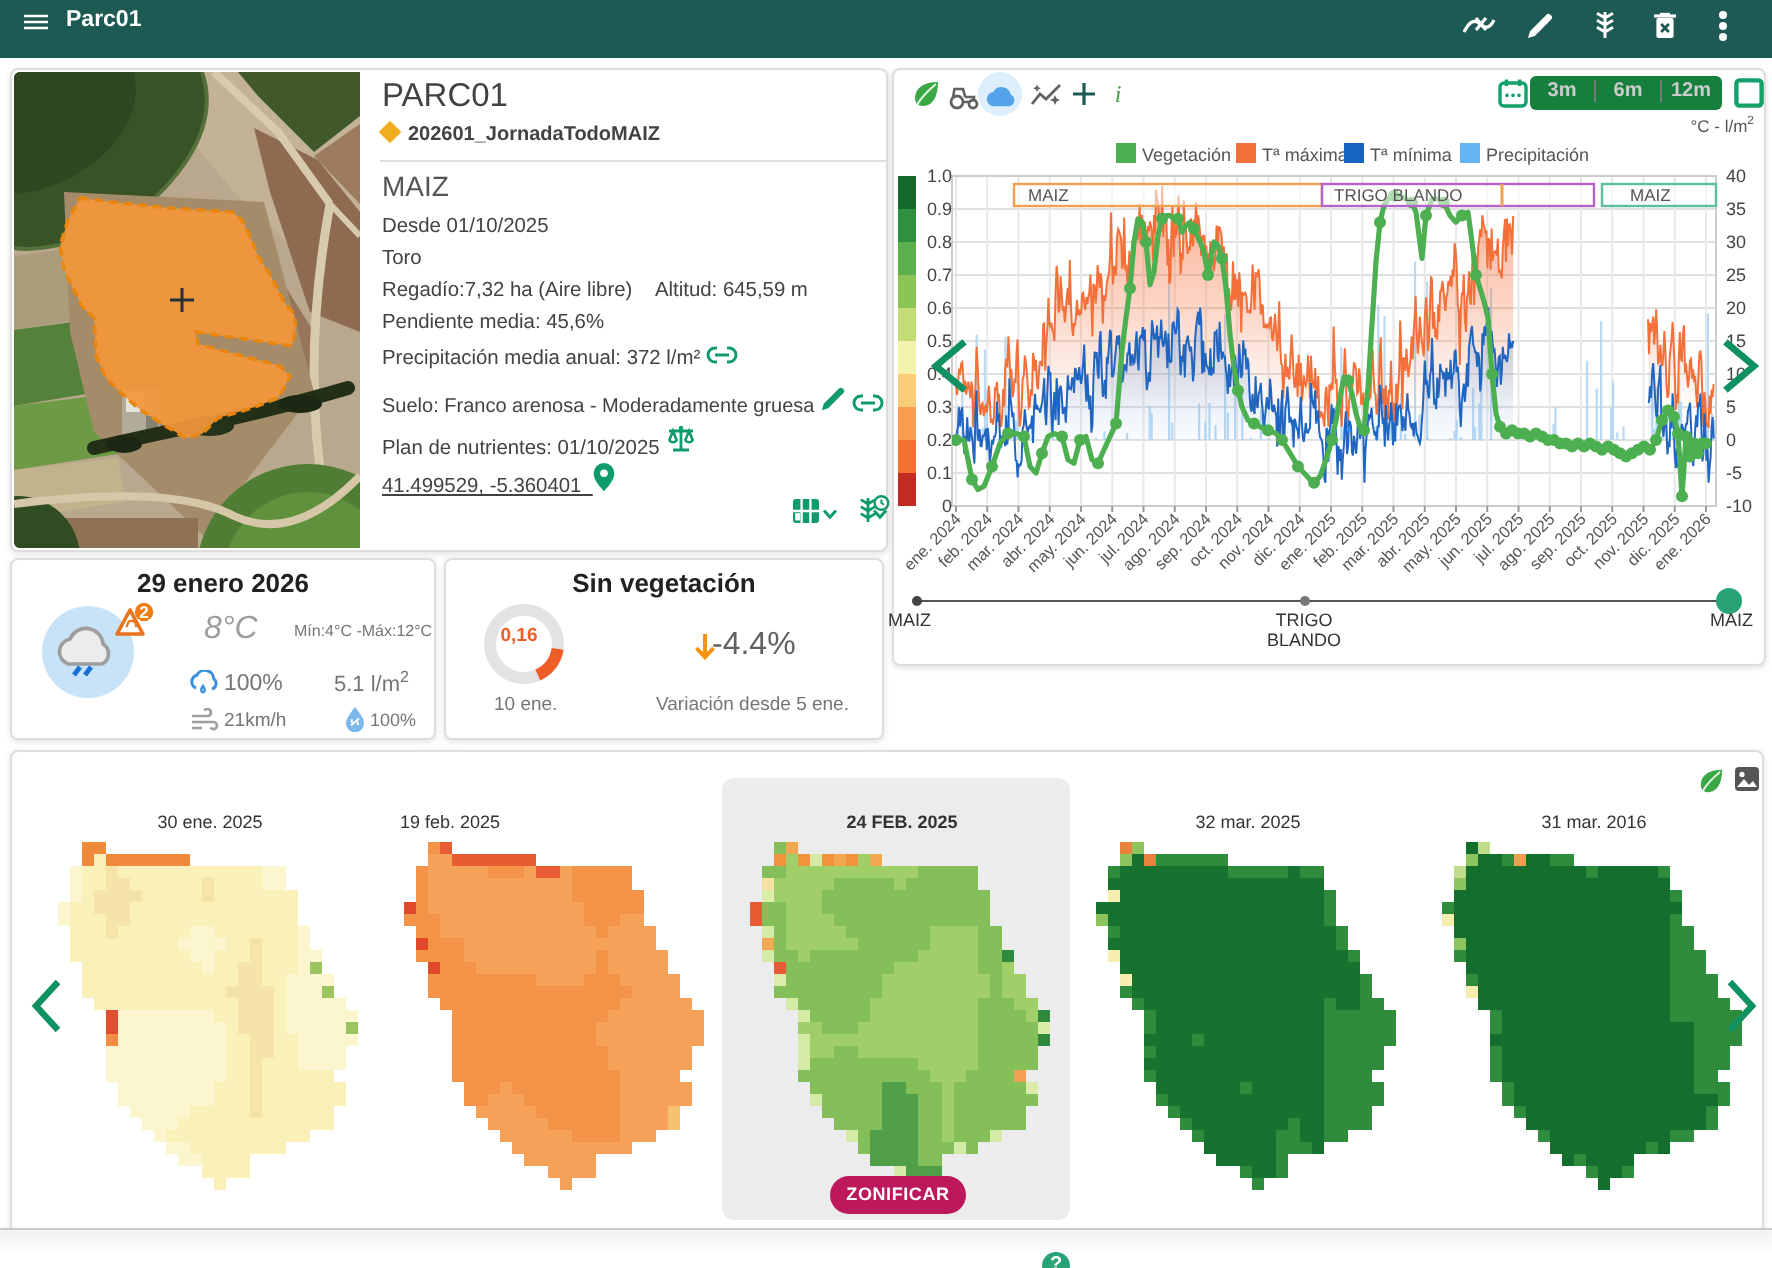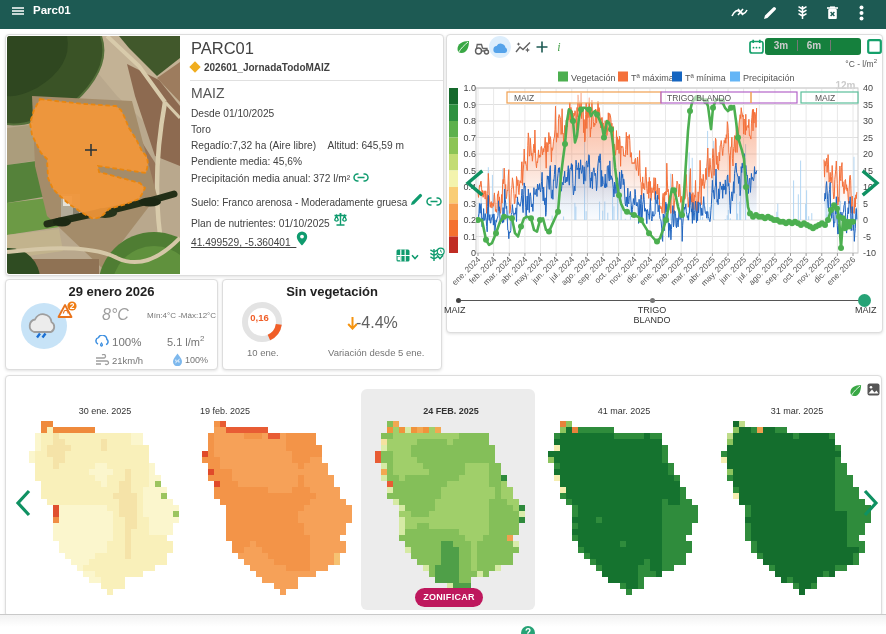--- a/index.html
+++ b/index.html
@@ -239,21 +239,21 @@
         <rect x="1" y="2.5" width="13" height="11.5" rx="2" fill="none" stroke="#14a06a" stroke-width="1.7"></rect>
         <path d="M4.2 0.8 V4 M10.8 0.8 V4" stroke="#14a06a" stroke-width="1.7"></path>
         <circle cx="4.5" cy="8.7" r="0.9" fill="#14a06a"></circle>
         <circle cx="7.5" cy="8.7" r="0.9" fill="#14a06a"></circle>
         <circle cx="10.5" cy="8.7" r="0.9" fill="#14a06a"></circle>
       </svg>
     </div>
   <div class="abs" style="left:318px;top:3px;width:96px;height:17px;background:#15803d;border-radius:3px;color:#ccc;font-size:10px;font-weight:bold;">
     <span class="abs" style="left:0;top:2px;width:32px;text-align:center;">3m</span>
     <span class="abs" style="left:32px;top:2px;width:32px;text-align:center;border-left:1px solid #777;border-right:1px solid #777;">6m</span>
-    <span class="abs" style="left:65px;top:2px;width:31px;text-align:center;margin-top:40px;">12m</span>
+    <span class="abs" style="left:65px;top:2px;width:31px;text-align:center;">12m</span>
   </div>
   <div class="abs" style="left:420px;top:4px;">
       <svg width="15" height="15" viewBox="0 0 15 15">
         <rect x="1.2" y="1.2" width="12.6" height="12.6" rx="1.5" fill="none" stroke="#14a06a" stroke-width="2.2"></rect>
       </svg>
     </div>
   <div class="abs" style="left:360px;top:23px;width:70px;text-align:right;font-size:8.5px;color:#555;">°C - l/m<sup style="font-size:6px;">2</sup></div>
 </div>
 <svg class="abs" style="left:0;top:0;pointer-events:none;" width="886" height="330" viewBox="0 0 886 330">
     <defs>
@@ -949,21 +949,21 @@
           <rect x="108" y="150" width="6" height="6" fill="#84bf59"></rect>
           <rect x="60" y="156" width="24" height="6" fill="#4f9f48"></rect>
           <rect x="84" y="156" width="12" height="6" fill="#84bf59"></rect>
           <rect x="72" y="162" width="6" height="6" fill="#d5eaa4"></rect>
           <rect x="78" y="162" width="18" height="6" fill="#4f9f48"></rect>
           <rect x="78" y="168" width="6" height="6" fill="#4f9f48"></rect>
         </svg></div>
       <div style="position:absolute;left:40px;top:167px;width:68px;height:19px;background:#be185d;border-radius:11px;color:#fff;font-size:9px;font-weight:bold;text-align:center;line-height:19px;letter-spacing:.3px;">ZONIFICAR</div>
     </div>
     <div style="position:absolute;left:542px;top:45px;width:156px;height:176px;">
-      <div style="position:absolute;left:-2px;top:-15px;width:156px;text-align:center;font-size:9px;color:#333;">41 mar. 2025</div>
+      <div style="position:absolute;left:-2px;top:-15px;width:156px;text-align:center;font-size:9px;color:#333;">32 mar. 2025</div>
       <div style="position:absolute;left:0;top:0;"><svg width="150" height="174" viewBox="0 0 150 174">
           <rect x="12" y="0" width="6" height="6" fill="#e8823c"></rect>
           <rect x="18" y="0" width="6" height="6" fill="#8cc45e"></rect>
           <rect x="12" y="6" width="6" height="6" fill="#8cc45e"></rect>
           <rect x="18" y="6" width="6" height="6" fill="#15732f"></rect>
           <rect x="24" y="6" width="6" height="6" fill="#e8823c"></rect>
           <rect x="30" y="6" width="36" height="6" fill="#2f8c3c"></rect>
           <rect x="6" y="12" width="6" height="6" fill="#2f8c3c"></rect>
           <rect x="12" y="12" width="54" height="6" fill="#15732f"></rect>
           <rect x="66" y="12" width="30" height="6" fill="#2f8c3c"></rect>
@@ -1041,21 +1041,21 @@
           <rect x="108" y="150" width="6" height="6" fill="#15732f"></rect>
           <rect x="60" y="156" width="30" height="6" fill="#15732f"></rect>
           <rect x="90" y="156" width="6" height="6" fill="#2f8c3c"></rect>
           <rect x="72" y="162" width="6" height="6" fill="#2f8c3c"></rect>
           <rect x="78" y="162" width="12" height="6" fill="#15732f"></rect>
           <rect x="90" y="162" width="6" height="6" fill="#2f8c3c"></rect>
           <rect x="78" y="168" width="6" height="6" fill="#2f8c3c"></rect>
         </svg></div>
     </div>
     <div style="position:absolute;left:715px;top:45px;width:156px;height:176px;">
-      <div style="position:absolute;left:-2px;top:-15px;width:156px;text-align:center;font-size:9px;color:#333;">31 mar. 2025</div>
+      <div style="position:absolute;left:-2px;top:-15px;width:156px;text-align:center;font-size:9px;color:#333;">31 mar. 2016</div>
       <div style="position:absolute;left:0;top:0;"><svg width="150" height="174" viewBox="0 0 150 174">
           <rect x="12" y="0" width="6" height="6" fill="#146e2d"></rect>
           <rect x="18" y="0" width="6" height="6" fill="#bfdc8a"></rect>
           <rect x="12" y="6" width="6" height="6" fill="#8cc45e"></rect>
           <rect x="18" y="6" width="12" height="6" fill="#146e2d"></rect>
           <rect x="30" y="6" width="6" height="6" fill="#2f8c3c"></rect>
           <rect x="36" y="6" width="6" height="6" fill="#f0a050"></rect>
           <rect x="42" y="6" width="12" height="6" fill="#146e2d"></rect>
           <rect x="54" y="6" width="12" height="6" fill="#2f8c3c"></rect>
           <rect x="6" y="12" width="6" height="6" fill="#bfdc8a"></rect>

